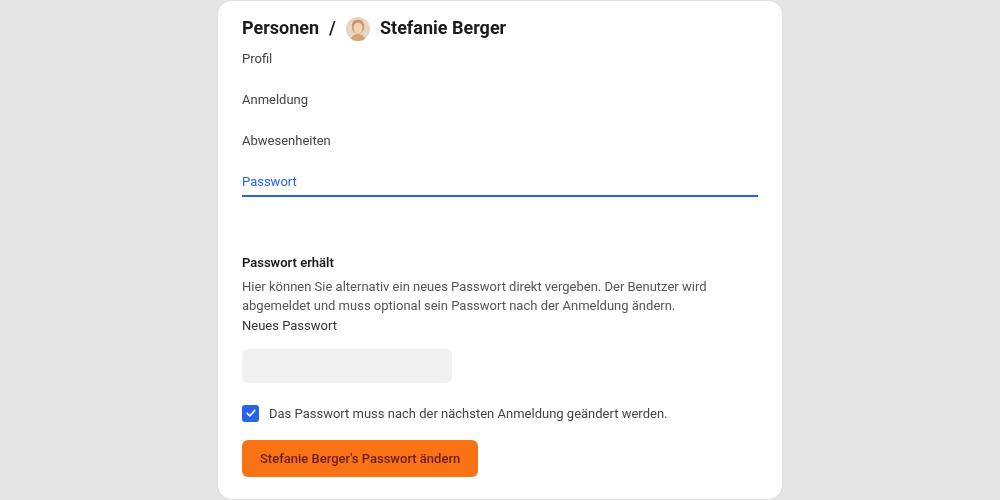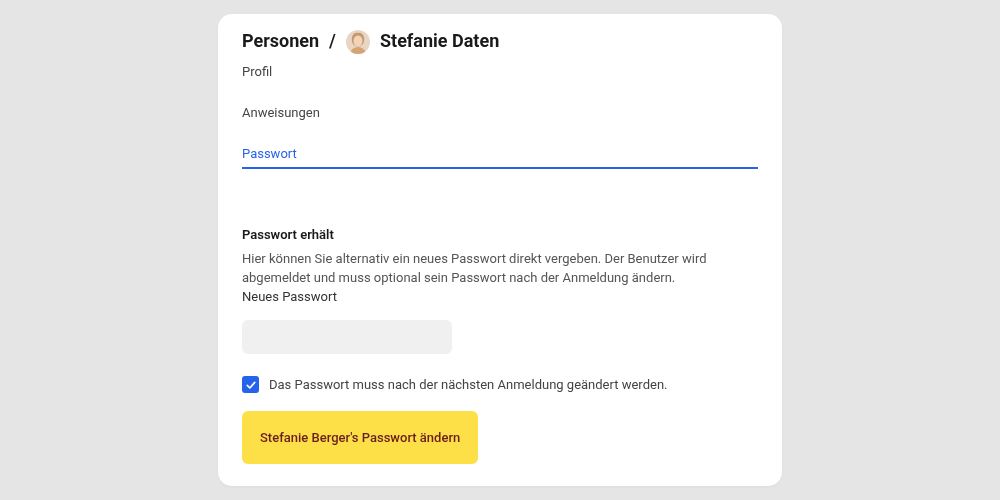--- a/index.html
+++ b/index.html
@@ -128,24 +128,24 @@
     .checkbox svg {
       width: 12px;
       height: 12px;
     }
     .checkbox-label {
       font-size: 13px;
       color: #444;
       text-align: center;
     }
     .btn-red {
-      background: #fde047;
+      background: #f97316;
       border: none;
       border-radius: 6px;
-      padding: 19px 18px;
+      padding: 11px 18px;
       font-size: 13px;
       color: #6b1e1e;
       font-weight: 500;
       cursor: pointer;
       font-family: inherit;
     }
     .desc-tight {
       margin-bottom: 2px;
     }
   </style>
@@ -165,26 +165,27 @@
             </clipPath>
         </defs>
         <g clip-path="url(#c)">
           <rect width="24" height="24" fill="#e8d5c4"></rect>
           <path d="M6 7 Q8 2 12 3 Q16 2 18 7 Q19 12 16 15 Q12 18 8 15 Q5 12 6 7" fill="#c49a6c"></path>
           <ellipse cx="12" cy="11" rx="4.5" ry="5.5" fill="#f2d4b8"></ellipse>
           <path d="M3 26 Q5 17 12 17 Q19 17 21 26 Z" fill="#d4a574"></path>
         </g>
       </svg>
     </span>
-    <span class="breadcrumb-current">Stefanie Daten</span>
+    <span class="breadcrumb-current">Stefanie Berger</span>
   </div>
 
   <div class="tabs">
     <div class="tab">Profil</div>
-    <div class="tab">Anweisungen</div>
+    <div class="tab">Anmeldung</div>
+    <div class="tab">Abwesenheiten</div>
     <div class="tab active">Passwort</div>
   </div>
 
 
   <div class="section-gap"></div>
 
   <div>
     <div class="section-title">Passwort erhält</div>
     <div class="section-desc desc-tight">Hier können Sie alternativ ein neues Passwort direkt vergeben. Der Benutzer wird abgemeldet und muss optional sein Passwort nach der Anmeldung ändern.</div>
     <div class="field-label">Neues Passwort</div>

